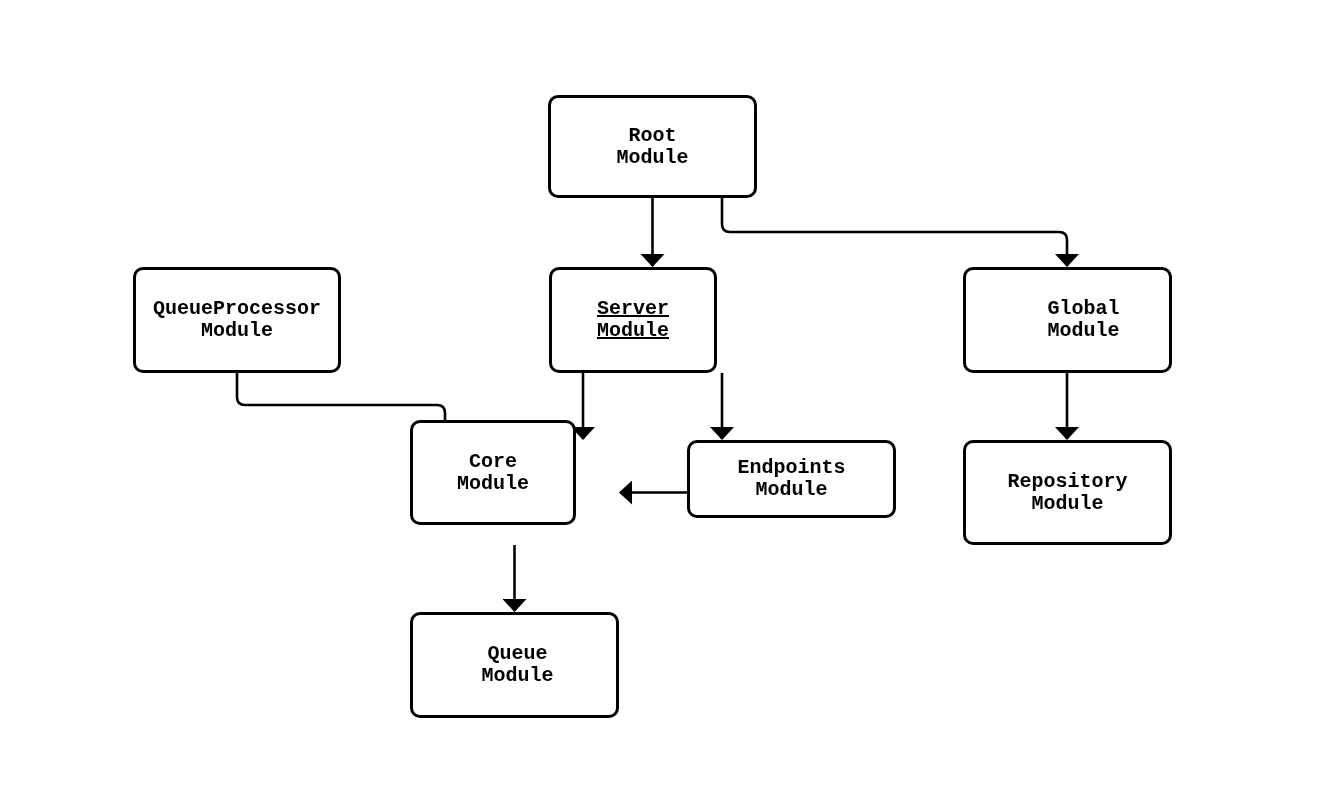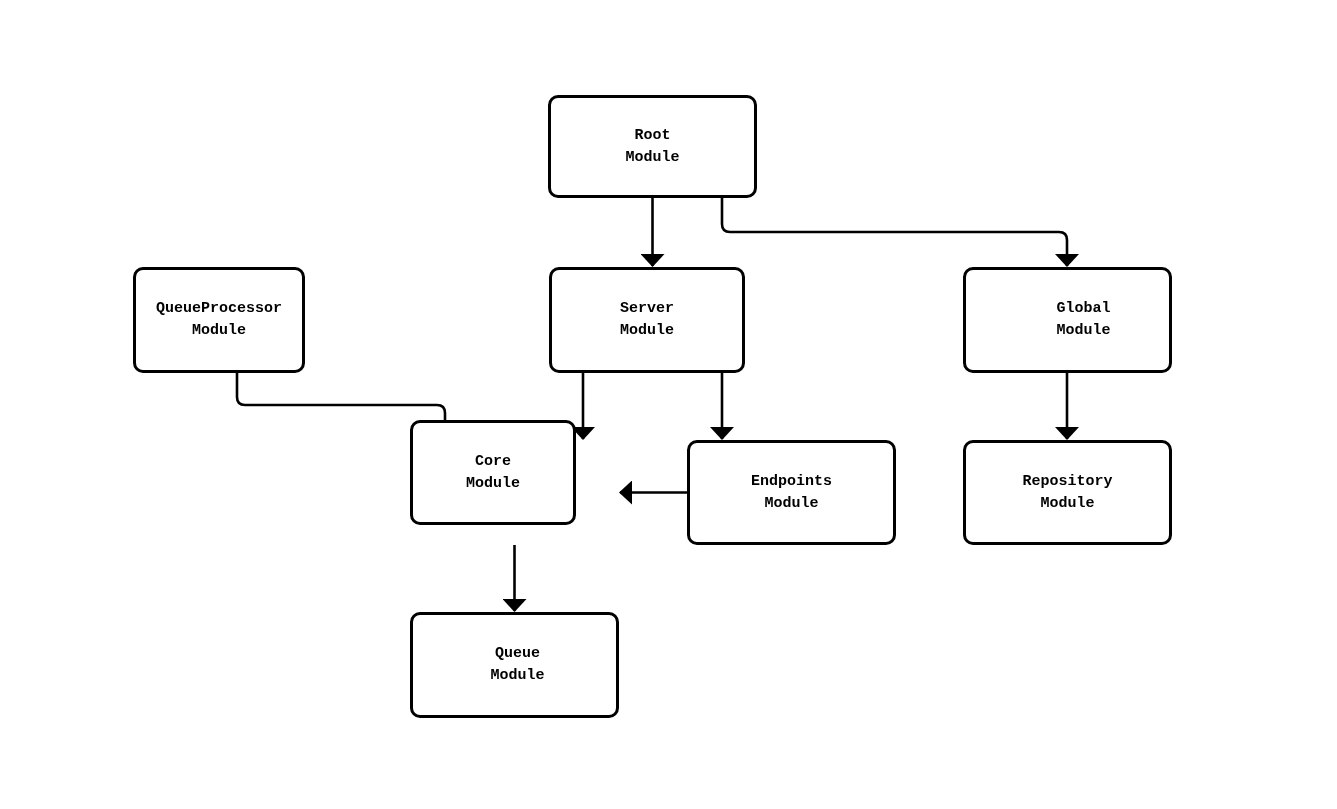--- a/index.html
+++ b/index.html
@@ -34,31 +34,31 @@
     border-radius: 10px;
     background: #ffffff;
     display: flex;
     align-items: center;
     justify-content: center;
   }
   .node .label {
     white-space: pre-line;
     text-align: center;
     font-weight: bold;
-    font-size: 15px;
+    font-size: 20px;
     line-height: 22px;
     color: #000000;
   }
   
   .n-root           { left: 548px; top:  95px; width: 209px; height: 103px; }
-  .n-queueprocessor { left: 133px; top: 267px; width: 172px; height: 106px; }
-  .n-server         { left: 549px; top: 267px; width: 196px; height: 106px; }
+  .n-queueprocessor { left: 133px; top: 267px; width: 208px; height: 106px; }
+  .n-server         { left: 549px; top: 267px; width: 168px; height: 106px; text-decoration: underline; }
   .n-global         { left: 963px; top: 267px; width: 209px; height: 106px; padding-left: 32px; }
   .n-core           { left: 410px; top: 420px; width: 166px; height: 105px; }
-  .n-endpoints      { left: 687px; top: 440px; width: 209px; height: 105px; }
+  .n-endpoints      { left: 687px; top: 440px; width: 209px; height: 78px; }
   .n-repository     { left: 963px; top: 440px; width: 209px; height: 105px; align-items: center; }
   .n-queue          { left: 410px; top: 612px; width: 209px; height: 106px; padding-left: 6px; }
 </style>
 </head>
 <body>
 
 <div class="canvas">
 
   <svg class="edge-layer" width="1337" height="809" viewBox="0 0 1337 809" xmlns="http://www.w3.org/2000/svg">
     <defs>

